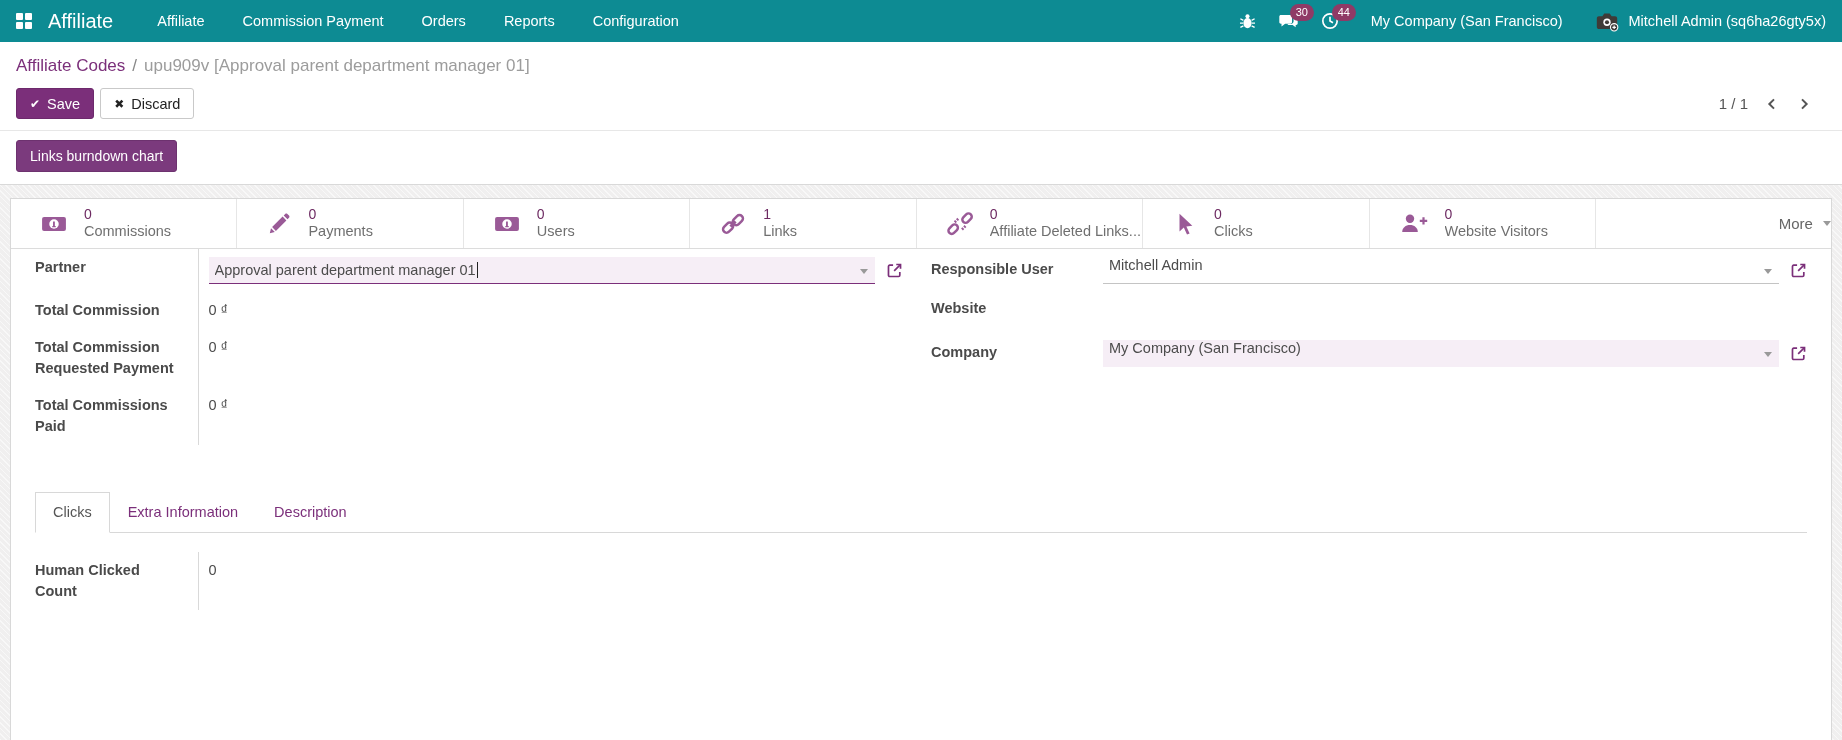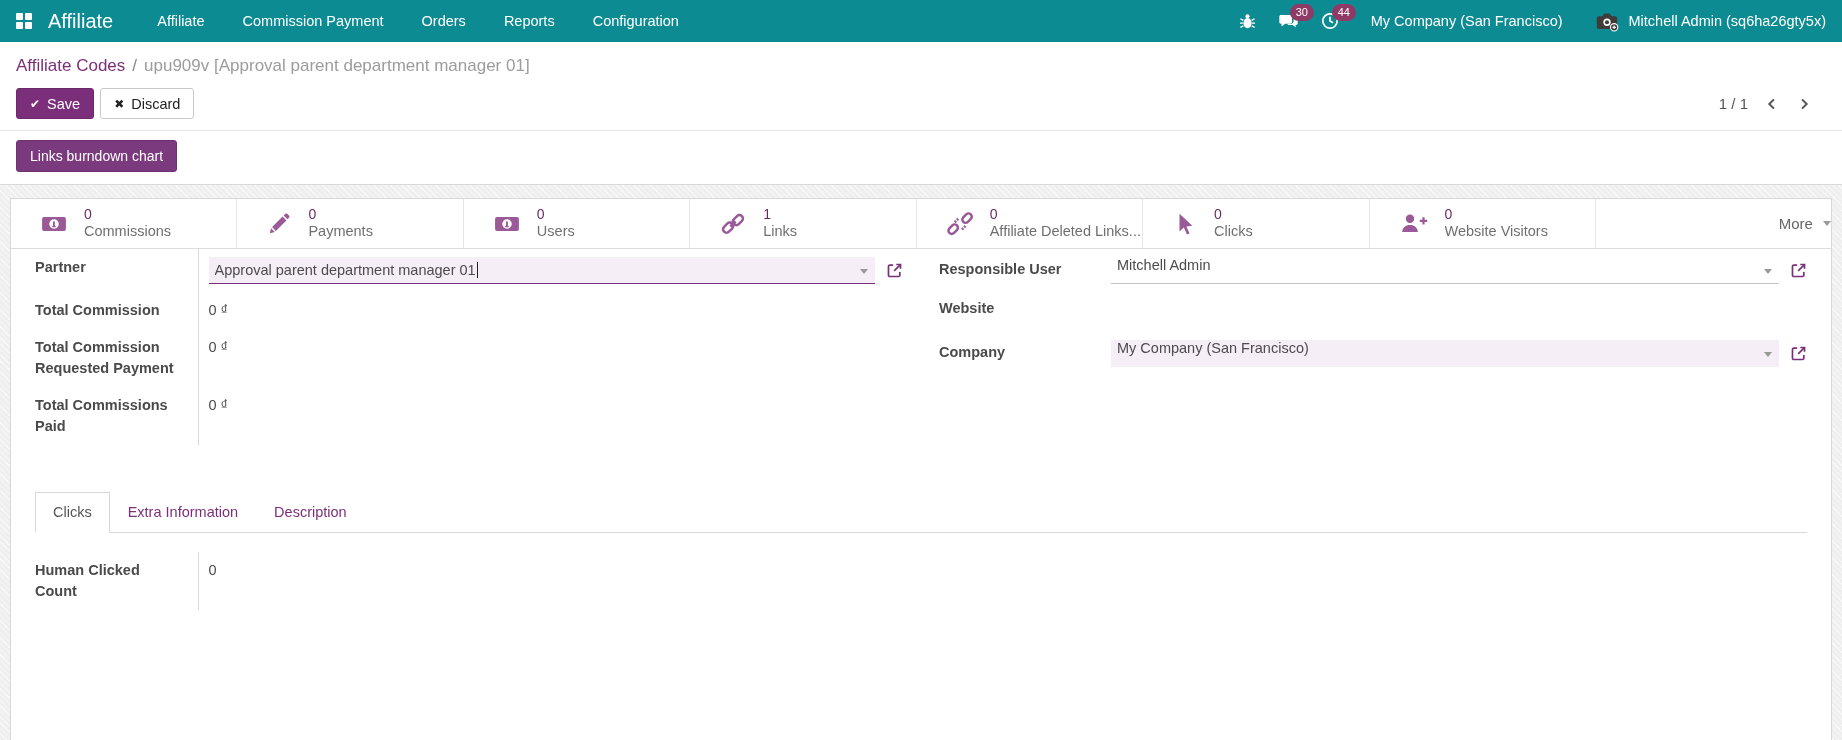--- a/index.html
+++ b/index.html
@@ -95,21 +95,21 @@
   .m2o {
     position:relative; display:flex; align-items:center; width:672px; height:27px;
     background:#f6eef6; border-bottom:1px solid #7b2f7a; padding:0 20px 0 6px;
   }
   .m2o-text { white-space:nowrap; overflow:hidden; }
   .text-caret { width:1px; height:16px; background:#222; margin-left:1px; flex:0 0 auto; }
   .dd-caret { position:absolute; right:7px; top:12px; width:0; height:0;
     border-left:4px solid transparent; border-right:4px solid transparent; border-top:5px solid #999; }
   .ext-btn { background:none; border:none; color:#7b2f7a; cursor:pointer; display:flex; padding:0; }
 
-  .col-right { flex:1 1 auto; margin-left:36px; padding-top:8px; }
+  .col-right { flex:1 1 auto; margin-left:28px; padding-top:8px; }
   .frow { display:flex; align-items:flex-start; margin-bottom:12px; }
   .rlbl { width:172px; font-weight:bold; color:#4a4a4a; padding-top:4px; flex:0 0 auto; }
   .rfield-wrap { flex:1; display:flex; align-items:center; gap:11px; }
   .rfield { flex:1; position:relative; height:27px; display:flex; align-items:flex-start;
     padding:0 20px 0 6px; color:#4c4c4c; }
   .rfield.underline { border-bottom:1px solid #c4c4c4; }
   .rfield.pink { background:#f6eef6; }
   .frow.empty-row { min-height:32px; }
 
   .tabs { margin-top:47px; border-bottom:1px solid #d8d8d8; display:flex; align-items:flex-end; }

